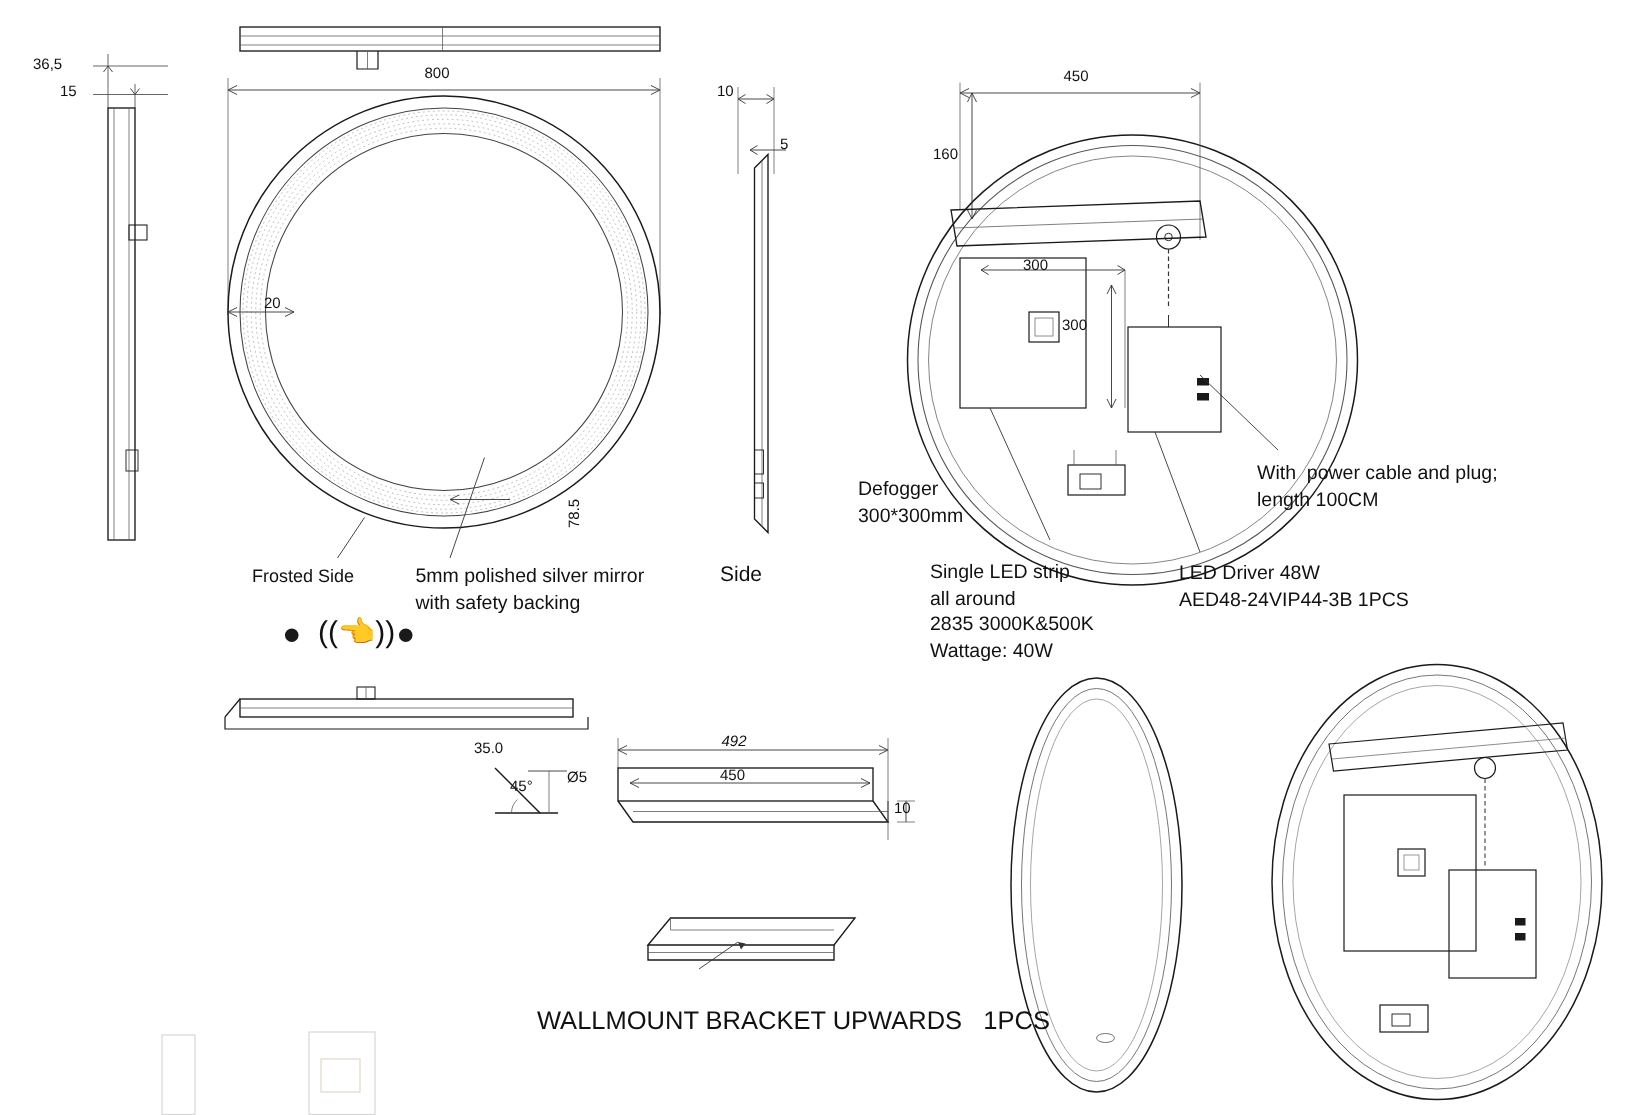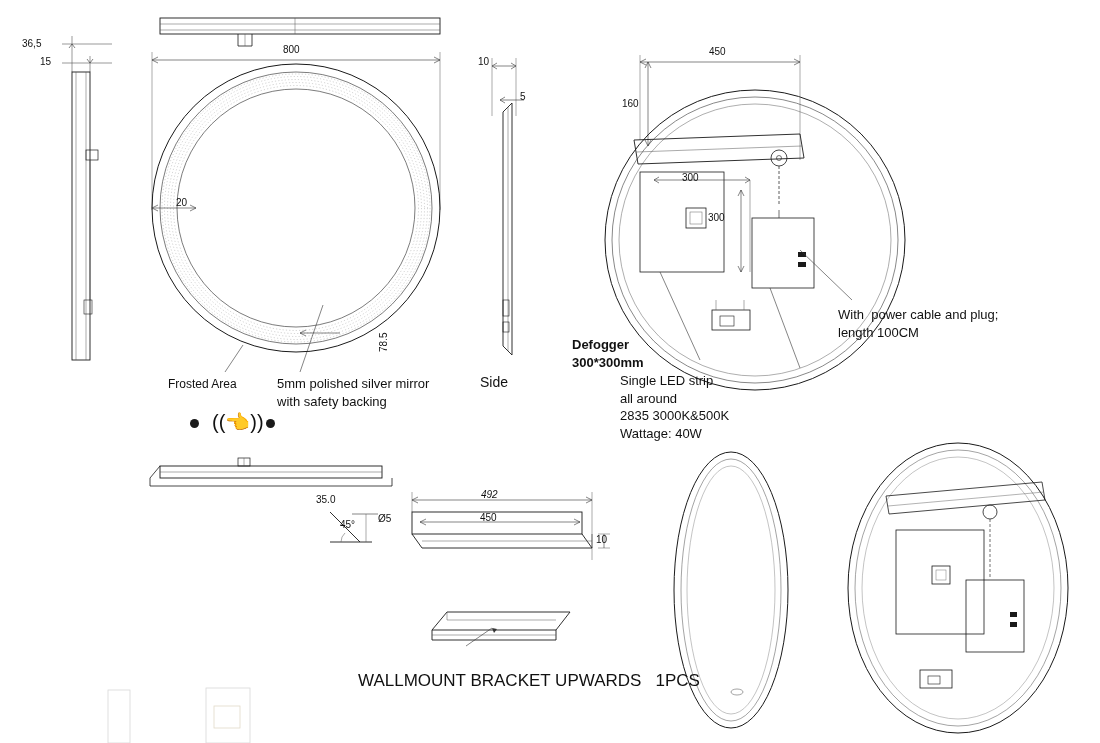--- a/index.html
+++ b/index.html
@@ -237,31 +237,33 @@
 <div class="lbl dim" style="left:682px;top:172px;">300</div>
 <div class="lbl dim" style="left:708px;top:212px;">300</div>
 
 <div class="lbl dim" style="left:316px;top:494px;">35.0</div>
 <div class="lbl dim" style="left:340px;top:519px;">45°</div>
 <div class="lbl dim" style="left:378px;top:513px;">Ø5</div>
 <div class="lbl dim" style="left:481px;top:489px;font-style:italic;">492</div>
 <div class="lbl dim" style="left:480px;top:512px;">450</div>
 <div class="lbl dim" style="left:596px;top:534px;">10</div>
 
-<div class="lbl" style="left:168px;top:377px;font-size:12px;">Frosted Area</div>
+<div class="lbl" style="left:168px;top:377px;font-size:12px;">Frosted Side</div>
 <div class="lbl note" style="left:277px;top:375px;">5mm polished silver mirror
 with safety backing</div>
 <div class="lbl big" style="left:480px;top:374px;">Side</div>
 
-<div class="lbl note" style="left:572px;top:336px;font-weight:bold;">Defogger
+<div class="lbl note" style="left:572px;top:317px;">Defogger
 300*300mm</div>
 <div class="lbl note" style="left:620px;top:372px;">Single LED strip
 all around
 2835 3000K&amp;500K
 Wattage: 40W</div>
+<div class="lbl note" style="left:786px;top:373px;">LED Driver 48W
+AED48-24VIP44-3B 1PCS</div>
 <div class="lbl note" style="left:838px;top:306px;">With  power cable and plug;
 length 100CM</div>
 <div class="lbl" style="left:358px;top:670px;font-size:17px;">WALLMOUNT BRACKET UPWARDS   1PCS</div>
 
 <div class="dot" style="left:190px;top:419px;"></div>
 <div class="hand" style="left:212px;top:412px;">((👈))</div>
 <div class="dot" style="left:266px;top:419px;"></div>
 
 </div>
 

